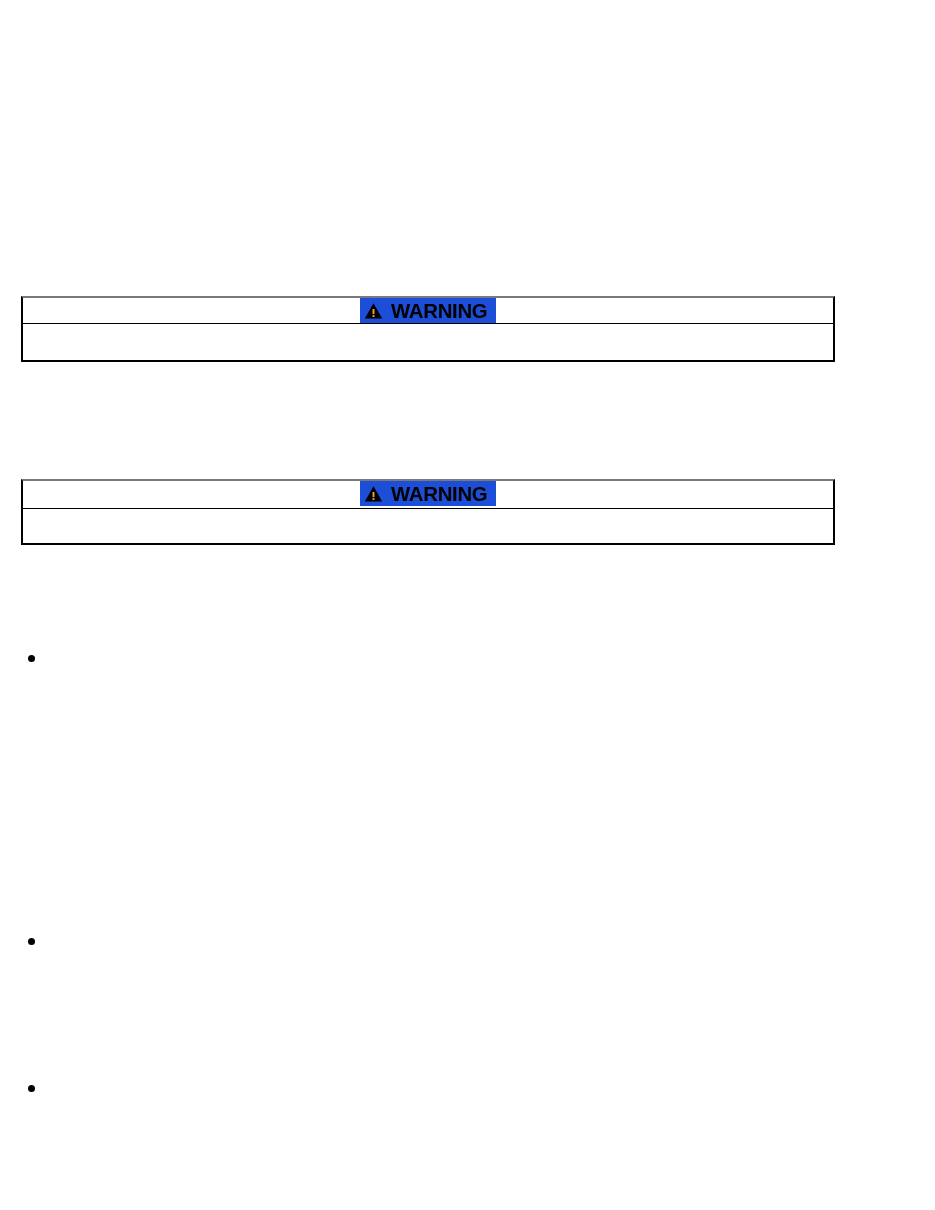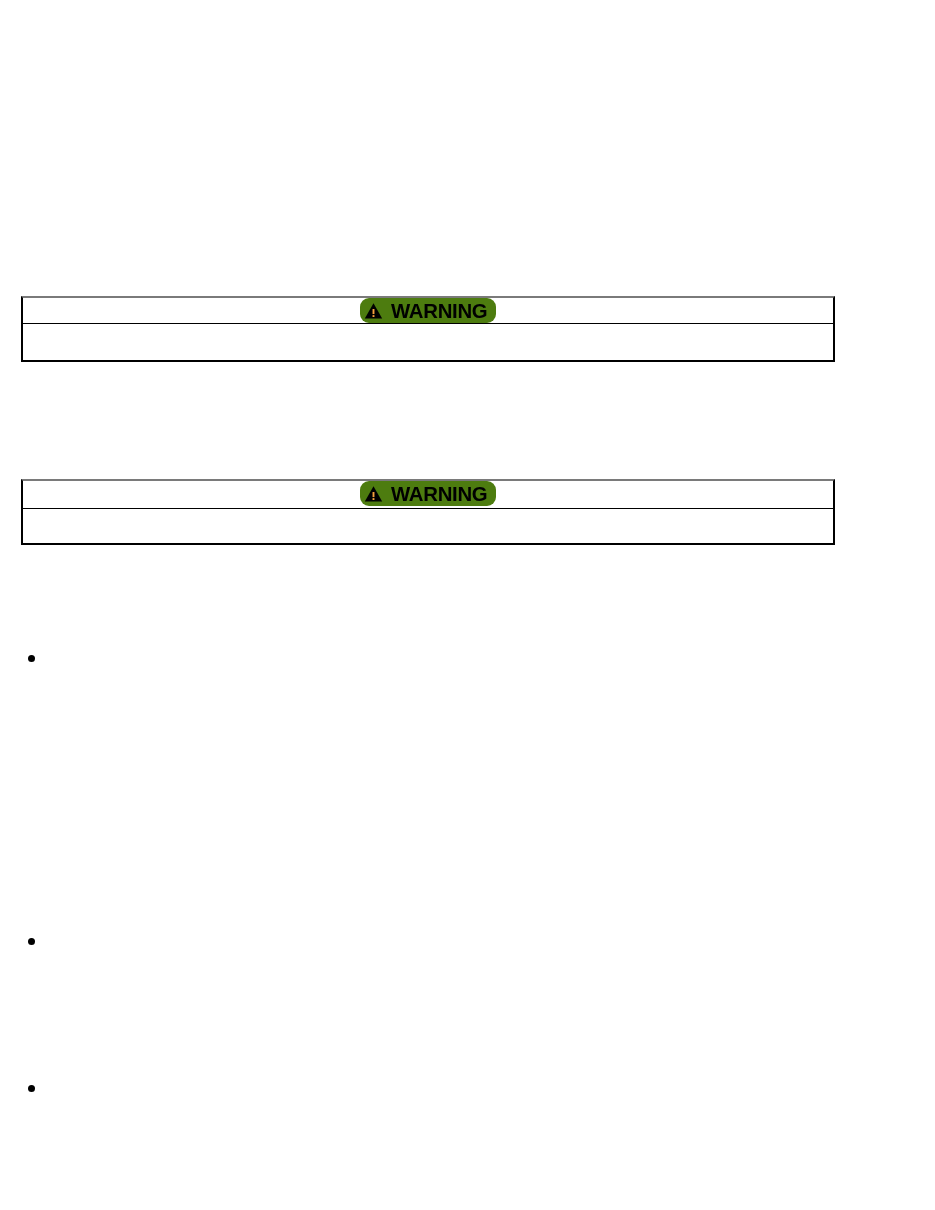--- a/index.html
+++ b/index.html
@@ -55,28 +55,27 @@
 
   .warning-table.box-1 .warning-body-row { height: 36px; }
   .warning-table.box-2 .warning-body-row { height: 34px; }
 
   
   .warning-badge {
     display: inline-flex;
     align-items: center;
     justify-content: center;
     gap: 8px;
-    background: #4d7c0f;
+    background: #1d4ed8;
     padding: 1px 6px 1px 4px;
     position: relative;
     top: 0px;
     height: 25px;
     box-sizing: border-box;
     vertical-align: top;
-    border-radius: 9px;
   }
 
   .warning-badge-icon {
     display: inline-block;
     width: 19px;
     height: 18px;
     flex: 0 0 auto;
     line-height: 0;
   }
 

